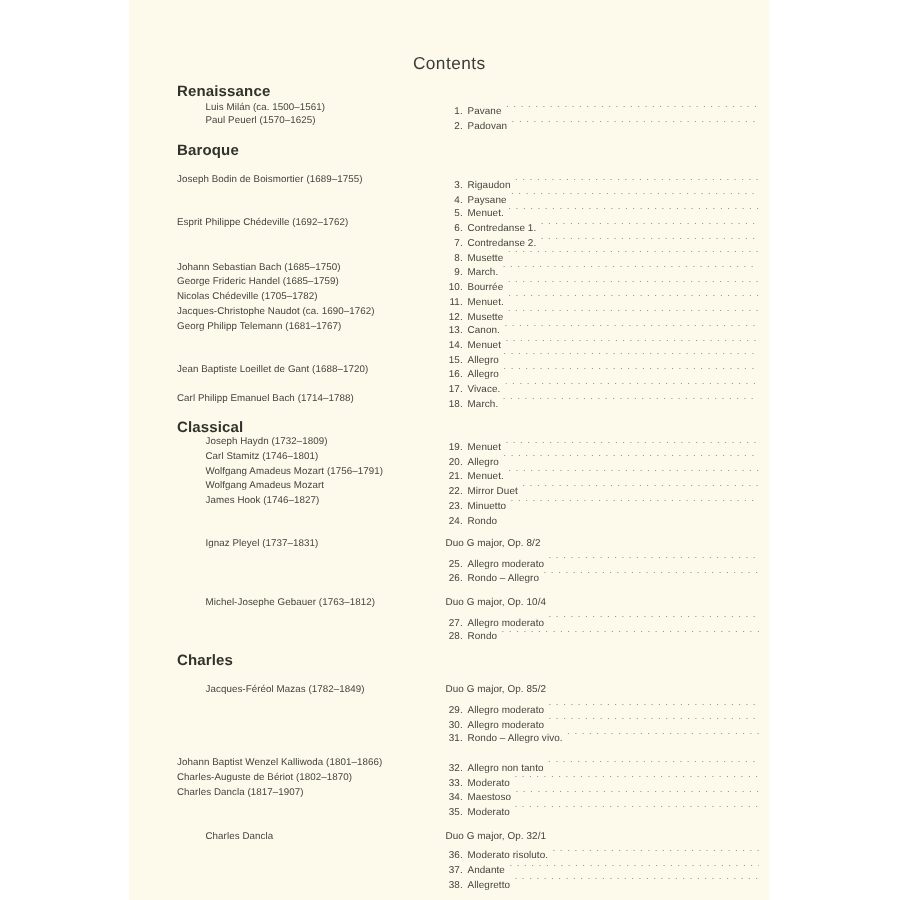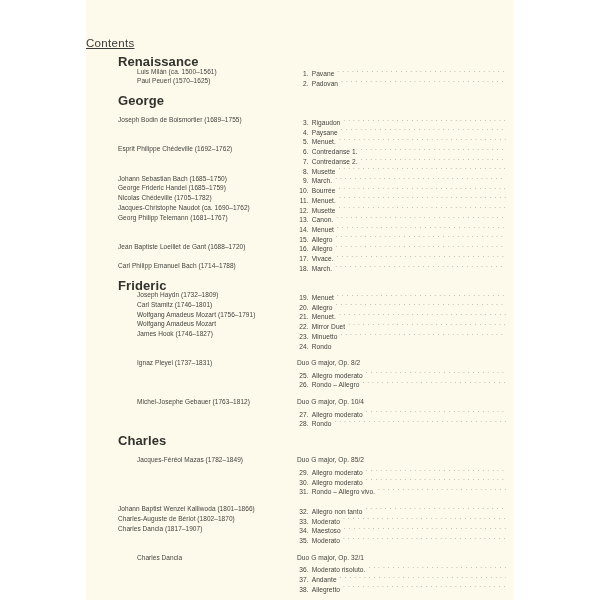--- a/index.html
+++ b/index.html
@@ -23,25 +23,24 @@
     height: 600px;
     background: #fdfaeb;
     overflow: hidden;
   }
 
   #title {
     position: absolute;
     left: 0;
     top: 37px;
     width: 427px;
-    text-align: left;
+    text-align: center;
     font-size: 11.5px;
     color: #3a3a36;
     letter-spacing: 0.3px;
-    text-decoration: underline;
   }
 
   
   #content {
     position: absolute;
     left: 32px;
     top: 57px;
     width: 403px;
   }
 
@@ -58,21 +57,21 @@
     top: 0;
     font-size: 6.5px;
     color: #44443e;
     letter-spacing: 0.05px;
   }
   .left.indent {
     left: 19px;
   }
 
   .heading .left {
-    font-size: 13px;
+    font-size: 10px;
     font-weight: bold;
     color: #32322d;
     letter-spacing: 0.1px;
   }
 
   .right {
     position: absolute;
     left: 179px;
     top: 0;
     right: 0;
@@ -151,21 +150,21 @@
         <div class="left indent">Paul Peuerl (1570–1625)</div>
         <div class="right">
           <span class="num">2.</span>
           <span class="lbl">Padovan</span>
           <span class="dots"></span>
           <span class="pg">6</span>
         </div>
       </div>
       <div class="row"></div>
       <div class="row heading">
-        <div class="left">George</div>
+        <div class="left">Baroque</div>
       </div>
       <div class="row"></div>
       <div class="row">
         <div class="left">Joseph Bodin de Boismortier (1689–1755)</div>
         <div class="right">
           <span class="num">3.</span>
           <span class="lbl">Rigaudon</span>
           <span class="dots"></span>
           <span class="pg">7</span>
         </div>
@@ -293,21 +292,21 @@
         <div class="left">Carl Philipp Emanuel Bach (1714–1788)</div>
         <div class="right">
           <span class="num">18.</span>
           <span class="lbl">March.</span>
           <span class="dots"></span>
           <span class="pg">26</span>
         </div>
       </div>
       <div class="row"></div>
       <div class="row heading">
-        <div class="left">Frideric</div>
+        <div class="left">Classical</div>
       </div>
       <div class="row">
         <div class="left indent">Joseph Haydn (1732–1809)</div>
         <div class="right">
           <span class="num">19.</span>
           <span class="lbl">Menuet</span>
           <span class="dots"></span>
           <span class="pg">27</span>
         </div>
       </div>

